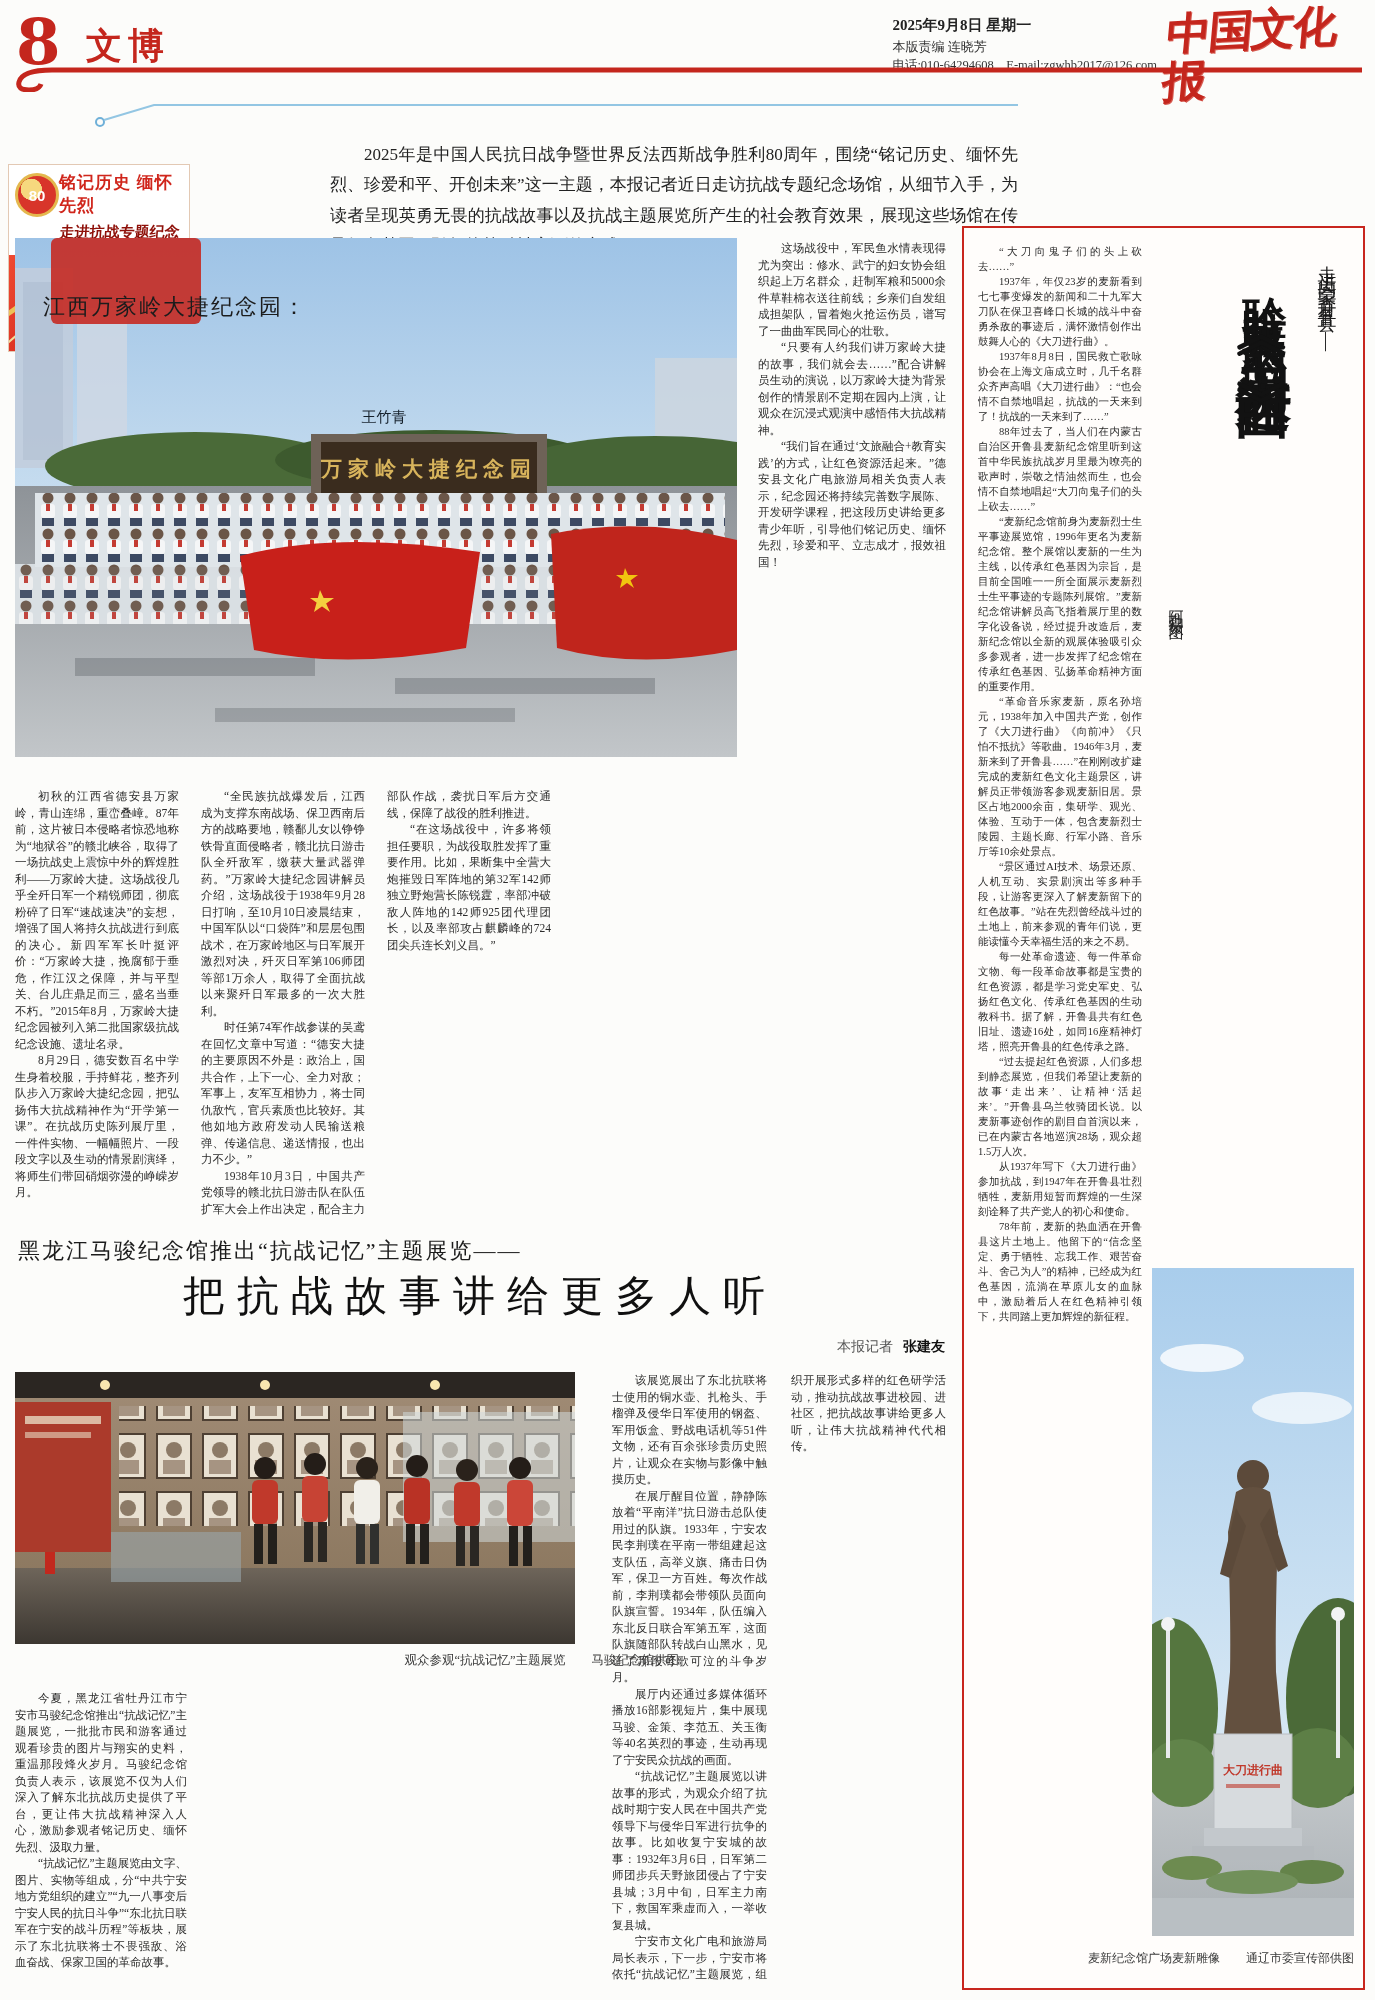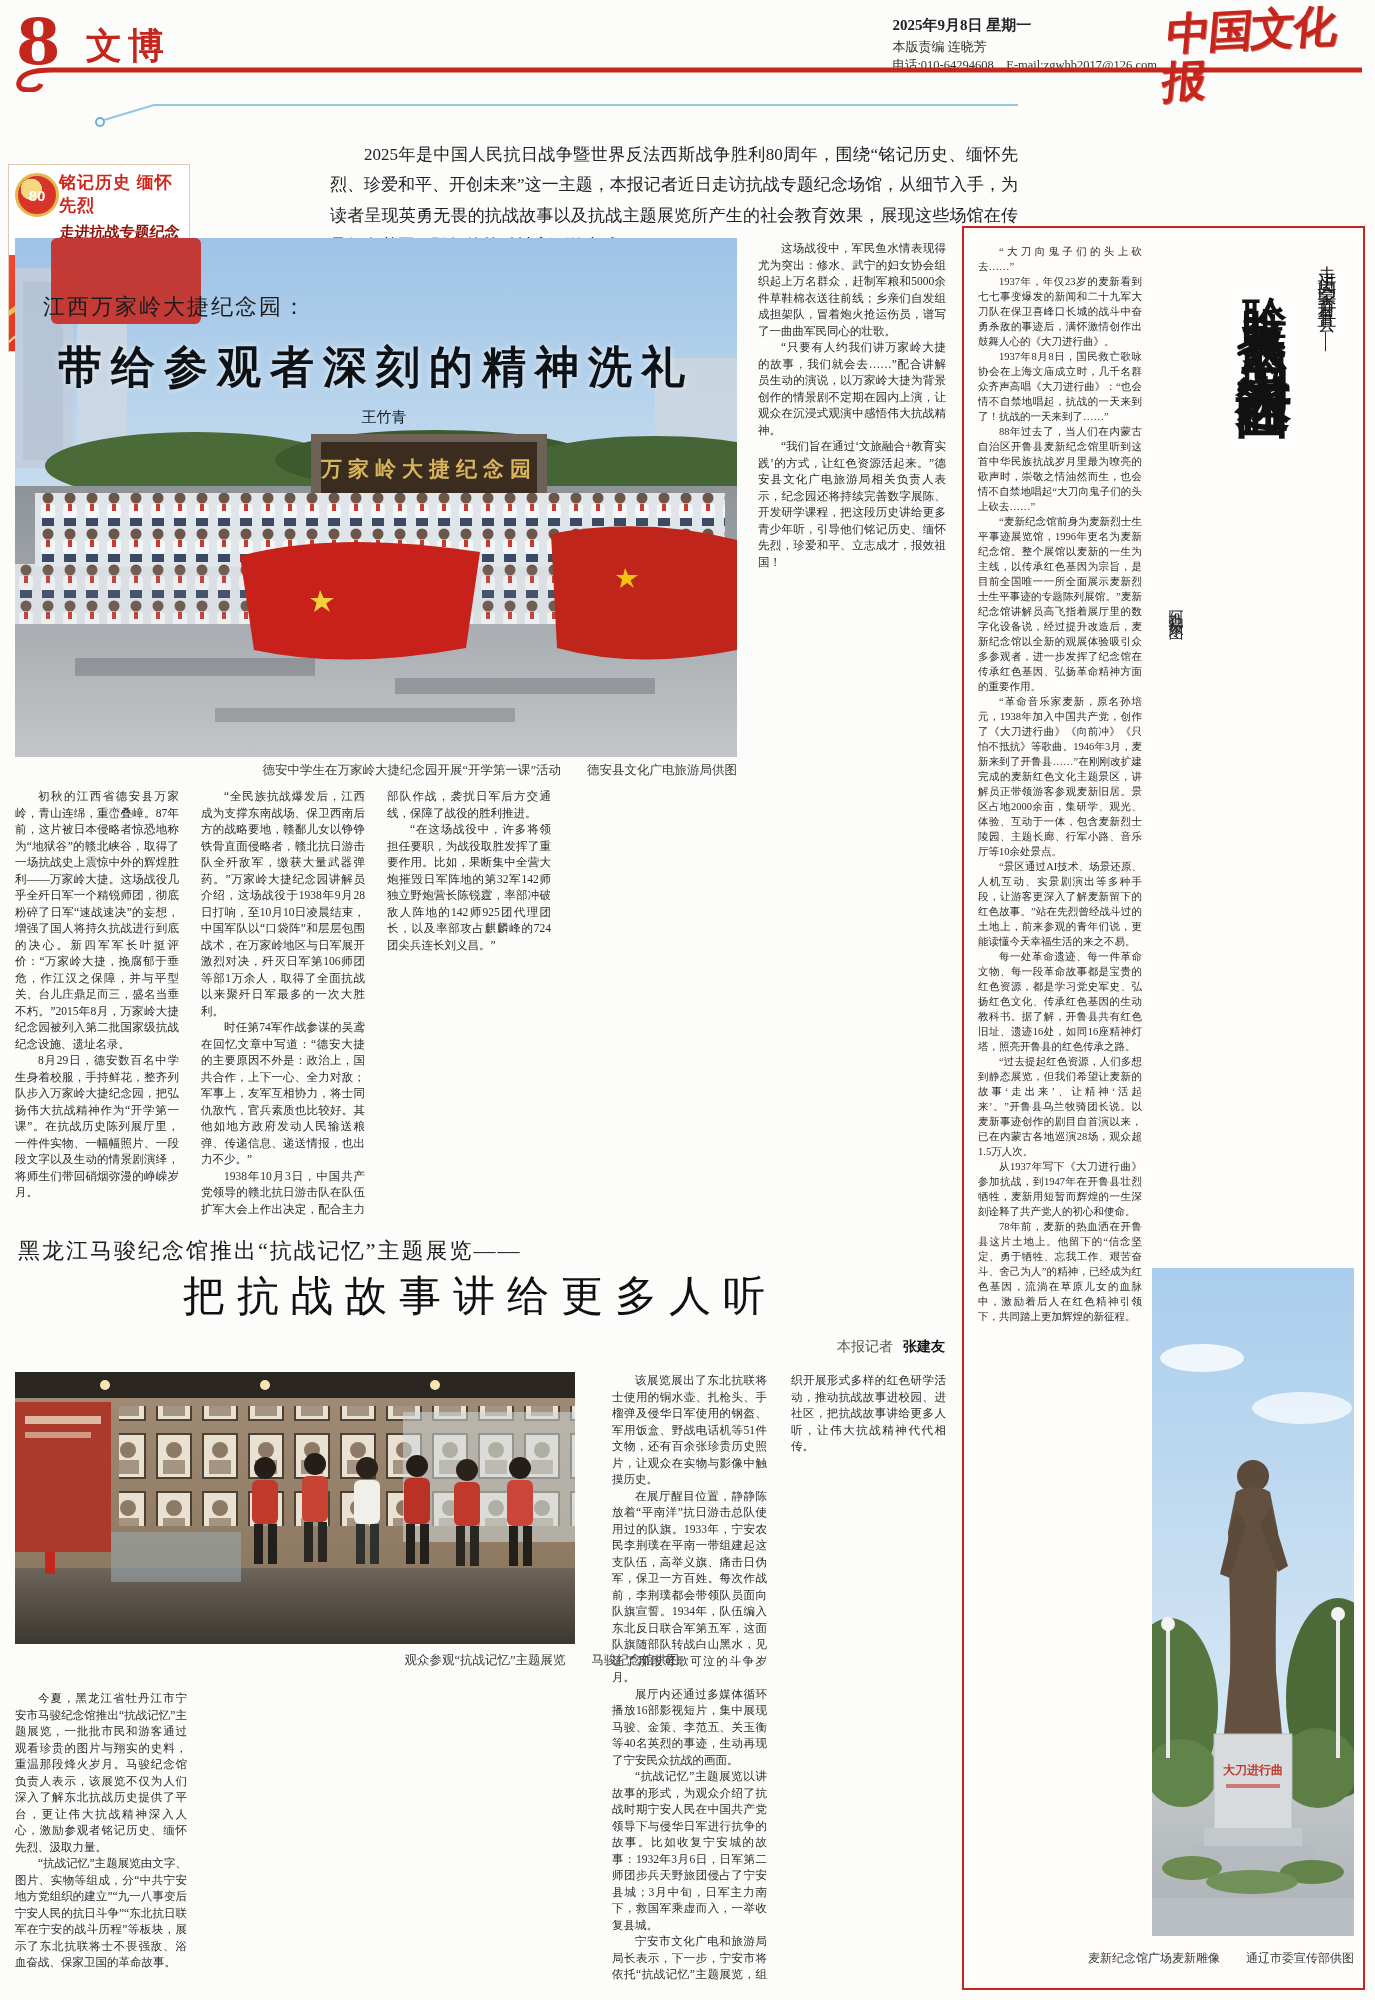--- a/index.html
+++ b/index.html
@@ -165,25 +165,21 @@
         <path d="M225,318 q95,-26 240,-4 l-14,96 q-120,22 -212,2 Z" fill="#c8201a"></path>
         <path d="M305,352 l10,22 l-20,-14 h24 l-20,14 Z" fill="#f4d03f"></path>
       </g>
       <g>
         <path d="M536,296 q90,-18 186,6 l0,110 q-100,20 -180,-2 Z" fill="#c0251c"></path>
         <path d="M610,330 l9,20 l-18,-13 h22 l-18,13 Z" fill="#f1c40f"></path>
       </g>
     </svg>
   </div>
   <div class="abs kicker a1-kicker">江西万家岭大捷纪念园：</div>
-  <div class="abs a1-title">带给参观者深刻的精神洗礼</div>
   <div class="abs a1-byline">王竹青</div>
-  <div class="abs caprow a1-cap">
-    <span>德安中学生在万家岭大捷纪念园开展“开学第一课”活动</span><span class="credit">德安县文化广电旅游局供图</span>
-  </div>
   <div class="abs bodytext a1-main">
       <p>初秋的江西省德安县万家岭，青山连绵，重峦叠嶂。87年前，这片被日本侵略者惊恐地称为“地狱谷”的赣北峡谷，取得了一场抗战史上震惊中外的辉煌胜利——万家岭大捷。这场战役几乎全歼日军一个精锐师团，彻底粉碎了日军“速战速决”的妄想，增强了国人将持久抗战进行到底的决心。新四军军长叶挺评价：“万家岭大捷，挽腐郁于垂危，作江汉之保障，并与平型关、台儿庄鼎足而三，盛名当垂不朽。”2015年8月，万家岭大捷纪念园被列入第二批国家级抗战纪念设施、遗址名录。</p>
       <p>8月29日，德安数百名中学生身着校服，手持鲜花，整齐列队步入万家岭大捷纪念园，把弘扬伟大抗战精神作为“开学第一课”。在抗战历史陈列展厅里，一件件实物、一幅幅照片、一段段文字以及生动的情景剧演绎，将师生们带回硝烟弥漫的峥嵘岁月。</p>
       <p>“全民族抗战爆发后，江西成为支撑东南战场、保卫西南后方的战略要地，赣鄱儿女以铮铮铁骨直面侵略者，赣北抗日游击队全歼敌军，缴获大量武器弹药。”万家岭大捷纪念园讲解员介绍，这场战役于1938年9月28日打响，至10月10日凌晨结束，中国军队以“口袋阵”和层层包围战术，在万家岭地区与日军展开激烈对决，歼灭日军第106师团等部1万余人，取得了全面抗战以来聚歼日军最多的一次大胜利。</p>
       <p>时任第74军作战参谋的吴鸢在回忆文章中写道：“德安大捷的主要原因不外是：政治上，国共合作，上下一心、全力对敌；军事上，友军互相协力，将士同仇敌忾，官兵素质也比较好。其他如地方政府发动人民输送粮弹、传递信息、递送情报，也出力不少。”</p>
       <p>1938年10月3日，中国共产党领导的赣北抗日游击队在队伍扩军大会上作出决定，配合主力部队作战，袭扰日军后方交通线，保障了战役的胜利推进。</p>
       <p>“在这场战役中，许多将领担任要职，为战役取胜发挥了重要作用。比如，果断集中全营大炮摧毁日军阵地的第32军142师独立野炮营长陈锐霆，率部冲破敌人阵地的142师925团代理团长，以及率部攻占麒麟峰的724团尖兵连长刘义昌。”</p>
     </div>
   <div class="abs bodytext a1-side">
       <p>这场战役中，军民鱼水情表现得尤为突出：修水、武宁的妇女协会组织起上万名群众，赶制军粮和5000余件草鞋棉衣送往前线；乡亲们自发组成担架队，冒着炮火抢运伤员，谱写了一曲曲军民同心的壮歌。</p>

